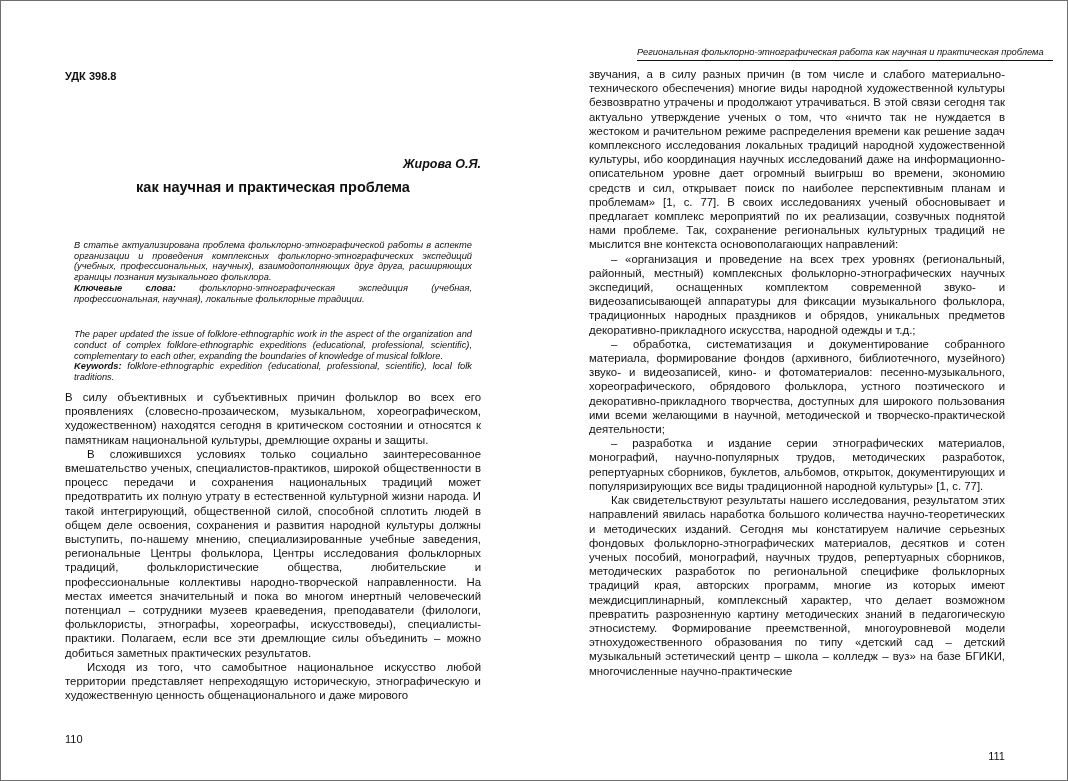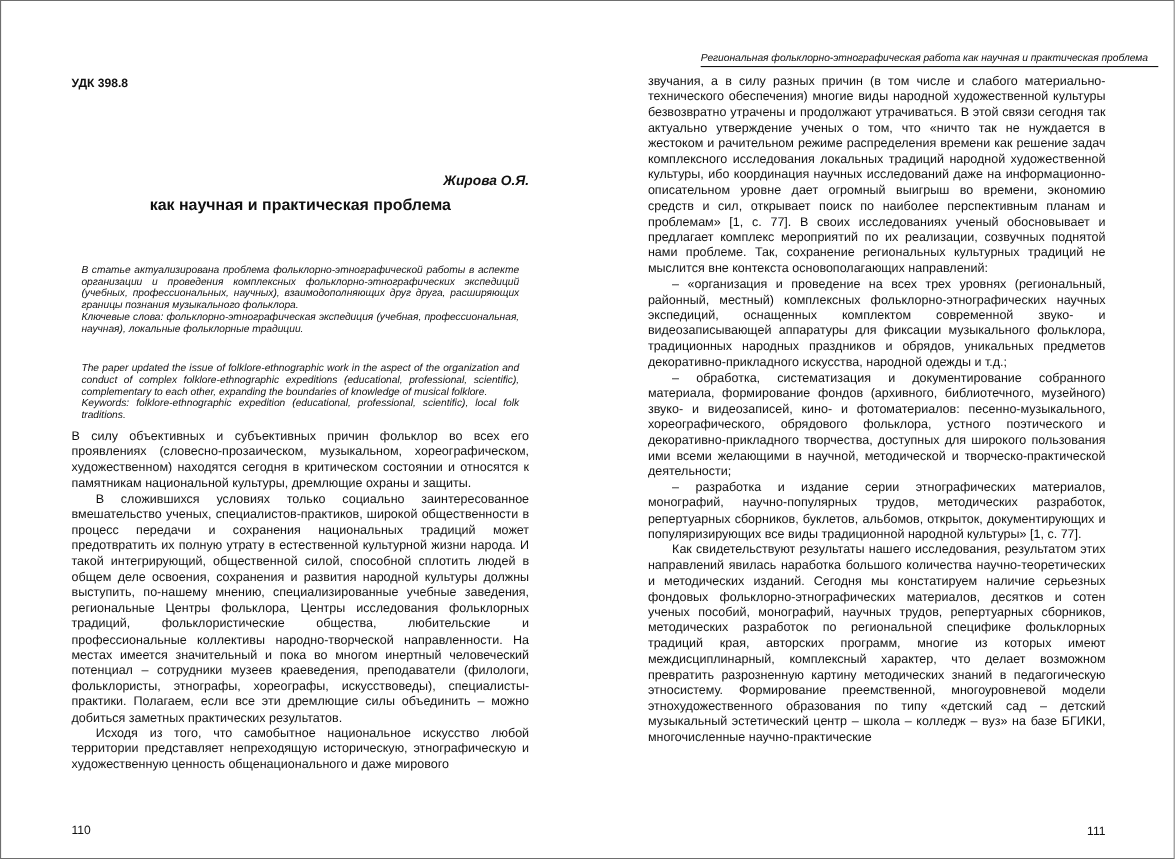--- a/index.html
+++ b/index.html
@@ -14,30 +14,30 @@
   .running-head .r { float: right; }
   .running-head.center { text-align: left; letter-spacing: -0.05px; margin-left: 48px; }
 
   .udk { position: absolute; top: 70px; left: 0; font-weight: bold; font-size: 11px; }
   .author { position: absolute; top: 128px; right: 0; font-weight: bold; font-style: italic; font-size: 12.5px; margin-top: 29px; }
   .title { position: absolute; top: 180px; left: 0; width: 416px; text-align: center; font-weight: bold; font-size: 14.5px; line-height: 15px; }
 
   .abstract { position: absolute; top: 240px; left: 9px; width: 398px; font-style: italic; font-size: 9.3px; line-height: 10.7px; text-align: justify; }
   .abstract p { margin: 0; }
   .abstract p.gap { margin-top: 25px; }
-  .abstract .kw { font-weight: normal; margin-top: 40px; }
+  .abstract .kw { font-weight: bold; margin-top: 40px; }
 
   .body { position: absolute; left: 0; width: 416px; font-size: 11.4px; line-height: 14.2px; text-align: justify; }
   .body p { margin: 0; }
   .body p.ind { text-indent: 22px; }
   .left .body { top: 390px; }
   .right .body { top: 67px; }
 
   .pageno { position: absolute; top: 733px; font-size: 11px; }
-  .left .pageno { left: 0; margin-top: 16px; }
+  .left .pageno { left: 0; }
   .right .pageno { right: 0; margin-top: 17px; }
 </style>
 </head>
 <body>
 
 <div class="frame"></div>
 
 <div class="page left">
 
   <div class="udk">УДК 398.8</div>

